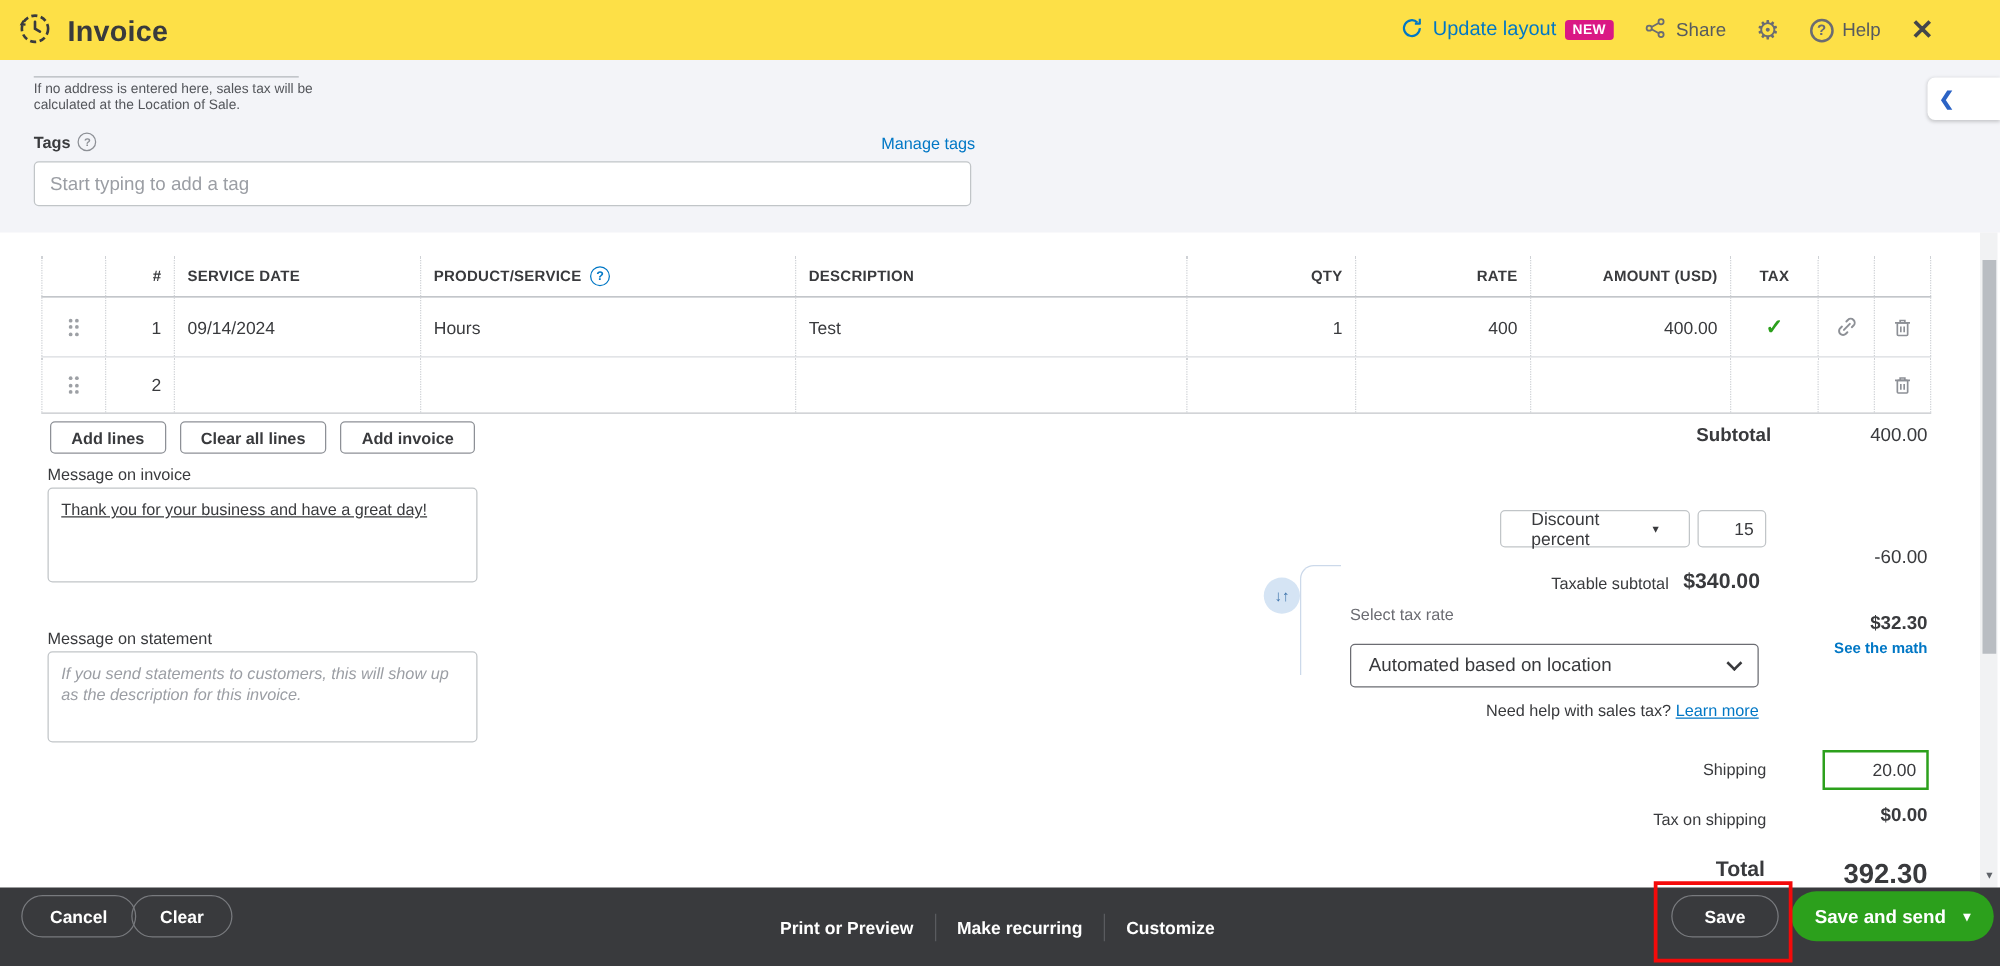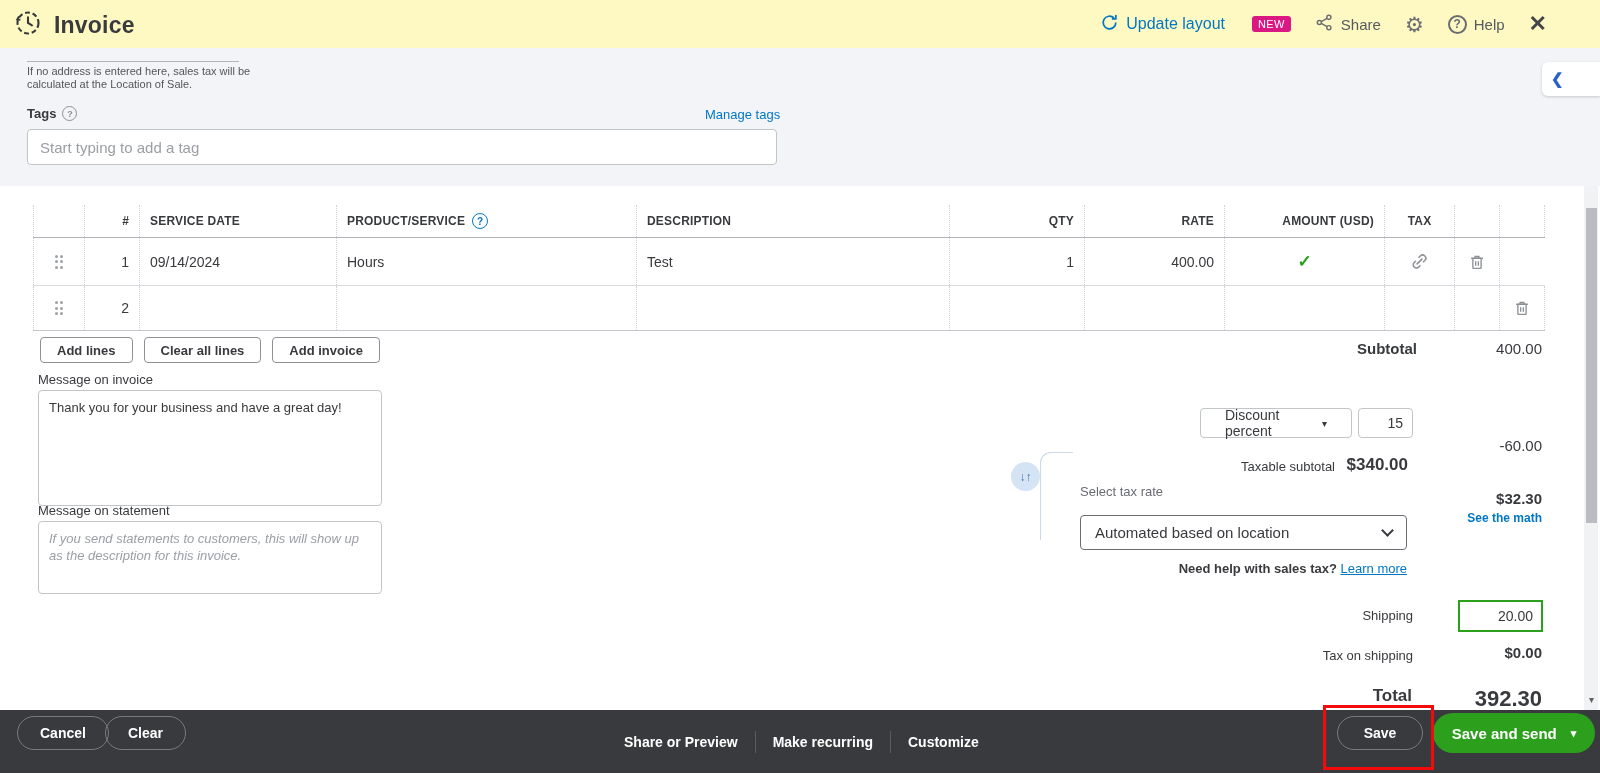--- a/index.html
+++ b/index.html
@@ -1,27 +1,27 @@
 <!DOCTYPE html>
 <html><head>
 <meta charset="utf-8">
 <style>
   * { margin:0; padding:0; box-sizing:border-box; }
   html,body { width:1600px; height:773px; }
   body { font-family:"Liberation Sans", sans-serif; color:#393a3d; background:#ffffff; }
   #stage { position:relative; width:1600px; height:773px; overflow:hidden; background:#ffffff; }
 
   
-  .hdr { position:absolute; left:0; top:0; width:1600px; height:48px; background:#fef9c3; }
+  .hdr { position:absolute; left:0; top:0; width:1600px; height:48px; background:#fde047; }
   .hdr-left { position:absolute; left:14px; top:9px; display:flex; align-items:center; gap:12px; }
   .hdr-title { font-size:23px; font-weight:bold; letter-spacing:.2px; }
   .hdr-right { position:absolute; right:53px; top:0; height:48px; display:flex; align-items:center; gap:24px; }
   .hgroup { display:flex; align-items:center; gap:7px; font-size:15px; color:#565a5f; }
   .link-blue { color:#0077c5; cursor:pointer; }
-  .badge-new { background:#da1884; color:#fff; font-size:11px; font-weight:normal; padding:2px 6px; border-radius:3px; letter-spacing:.4px;margin-left:20px; }
+  .badge-new { background:#da1884; color:#fff; font-size:11px; font-weight:bold; padding:2px 6px; border-radius:3px; letter-spacing:.4px; }
   .icon-gear { font-size:21px; color:#6b6c72; line-height:1; }
   .icon-close { font-size:22px; color:#43464b; font-weight:bold; line-height:1; cursor:pointer; }
   .circle-q { display:inline-flex; align-items:center; justify-content:center; width:19px; height:19px; border:2px solid #6b6c72; border-radius:50%; font-size:12px; font-weight:bold; color:#6b6c72; }
 
   
   .top-section { position:absolute; left:0; top:48px; width:1600px; height:138px; background:#f3f4f8;padding-left:20px; }
   .addr-cut-line { position:absolute; left:27px; top:13px; width:212px; border-top:1px solid #b3b6bb; }
   .addr-note { position:absolute; left:27px; top:17px; font-size:11px; color:#54565b; line-height:13px; }
   .tags-label-row { position:absolute; left:27px; top:58px; display:flex; align-items:center; gap:6px; font-size:13px; font-weight:bold; color:#393a3d; }
   .q-small { display:inline-flex; align-items:center; justify-content:center; width:15px; height:15px; border:1.5px solid #8d9096; border-radius:50%; font-size:9px; font-weight:bold; color:#8d9096; }
@@ -51,21 +51,21 @@
   .cell-icon svg { display:block; }
 
   
   .line-btns { position:absolute; left:40px; top:337px; display:flex; gap:11px; }
   .btn-outline { background:#fff; border:1px solid #8d9096; border-radius:4px; font-family:"Liberation Sans",sans-serif; font-size:13px; font-weight:600; color:#393a3d; padding:5px 16px; height:26px; cursor:pointer; }
 
   
   .msg-label { position:absolute; left:38px; font-size:13px; color:#393a3d; }
   .ta { position:absolute; left:38px; width:344px; border:1px solid #c1c5c8; border-radius:4px; background:#fff; font-family:"Liberation Sans",sans-serif; font-size:13px; color:#393a3d; padding:8px 10px; resize:none; line-height:17px; }
   .ta::placeholder { color:#9b9ea4; font-style:italic; }
-  .bold { font-weight:bold;margin-left:44px; }
+  .bold { font-weight:normal;margin-left:44px; }
   .subtotal-label { position:absolute; top:340px; right:183px; font-size:15px; font-weight:bold; }
   .subtotal-value { position:absolute; top:340px; right:58px; font-size:15px; }
   .discount-dd { position:absolute; left:1200px; top:408px; width:152px; height:30px; border:1px solid #c1c5c8; border-radius:4px; background:#fff; display:flex; align-items:center; justify-content:space-between; padding:0 24px; font-size:14px; cursor:pointer; }
   .discount-input { position:absolute; left:1358px; top:408px; width:55px; height:30px; border:1px solid #c1c5c8; border-radius:4px; text-align:right; padding:0 9px; font-family:"Liberation Sans",sans-serif; font-size:14px; color:#393a3d; }
   .discount-amt { position:absolute; top:437px; right:58px; font-size:15px; }
   .taxable-lbl { position:absolute; top:459px; right:265px; font-size:13px; }
   .taxable-val { position:absolute; top:455px; right:192px; font-size:17px; font-weight:bold; }
   .swap-bracket { position:absolute; left:1040px; top:452px; width:33px; height:88px; border-left:1.5px solid #ccd9ea; border-top:1.5px solid #ccd9ea; border-top-left-radius:11px; }
   .swap-circle { position:absolute; left:1011px; top:462px; width:29px; height:29px; border-radius:50%; background:#d5e4f4; display:flex; align-items:center; justify-content:center; color:#4176ad; font-size:12px; font-weight:bold; cursor:pointer; }
   .swap-circle span { line-height:1; }
@@ -195,20 +195,21 @@
             <i></i>
             <i></i>
             <i></i>
           </span>
         </div>
       <div class="c-right">1</div>
       <div>09/14/2024</div>
       <div>Hours</div>
       <div>Test</div>
       <div class="c-right">1</div>
+      <div class="c-right">400</div>
       <div class="c-right">400.00</div>
       <div class="c-center">
           <span class="check">✓</span>
         </div>
       <div class="c-center cell-icon">
           <span>
         <svg width="19" height="19" viewBox="0 0 24 24" fill="none" stroke="#8d9096" stroke-width="2" stroke-linecap="round">
           <path d="M9 15l6-6"></path>
           <path d="M11.5 6.5L13 5a4 4 0 0 1 5.7 5.7L17 12.3"></path>
           <path d="M12.5 17.5L11 19a4 4 0 0 1-5.7-5.7L7 11.7"></path>
@@ -260,21 +261,21 @@
     </div>
   </div>
 
   <div class="line-btns">
     <button class="btn-outline">Add lines</button>
     <button class="btn-outline">Clear all lines</button>
     <button class="btn-outline">Add invoice</button>
   </div>
 
   <div class="msg-label" style="top:372px">Message on invoice</div>
-  <textarea class="ta" style="top: 390px; height: 116px;">Thank you for your business and have a great day!</textarea>
+  <textarea class="ta" style="top: 390px; height: 76px; text-decoration: underline;">Thank you for your business and have a great day!</textarea>
   <div class="msg-label" style="top:503px">Message on statement</div>
   <textarea class="ta" style="top: 521px; height: 73px;" placeholder="If you send statements to customers, this will show up as the description for this invoice."></textarea>
 
   <div class="subtotal-label">Subtotal</div>
   <div class="subtotal-value">400.00</div>
 
   <div class="discount-dd">
     <span>Discount percent</span>
       <span style="font-size:10px">▾</span>
   </div>
@@ -307,21 +308,21 @@
   <div class="total-val">392.30</div>
 
   <div class="sb-track"></div>
   <div class="sb-thumb"></div>
   <div class="sb-arrow">▾</div>
 
   <div class="footer">
     <button class="pill f-cancel">Cancel</button>
     <button class="pill f-clear">Clear</button>
     <div class="f-center">
-      <span class="f-link">Share or Preview</span>
+      <span class="f-link">Print or Preview</span>
       <span class="f-div"></span>
       <span class="f-link">Make recurring</span>
       <span class="f-div"></span>
       <span class="f-link">Customize</span>
     </div>
     <button class="pill f-save">Save</button>
     <button class="f-sas">
       <span>Save and send</span>
         <span class="caret">▾</span>
     </button>

